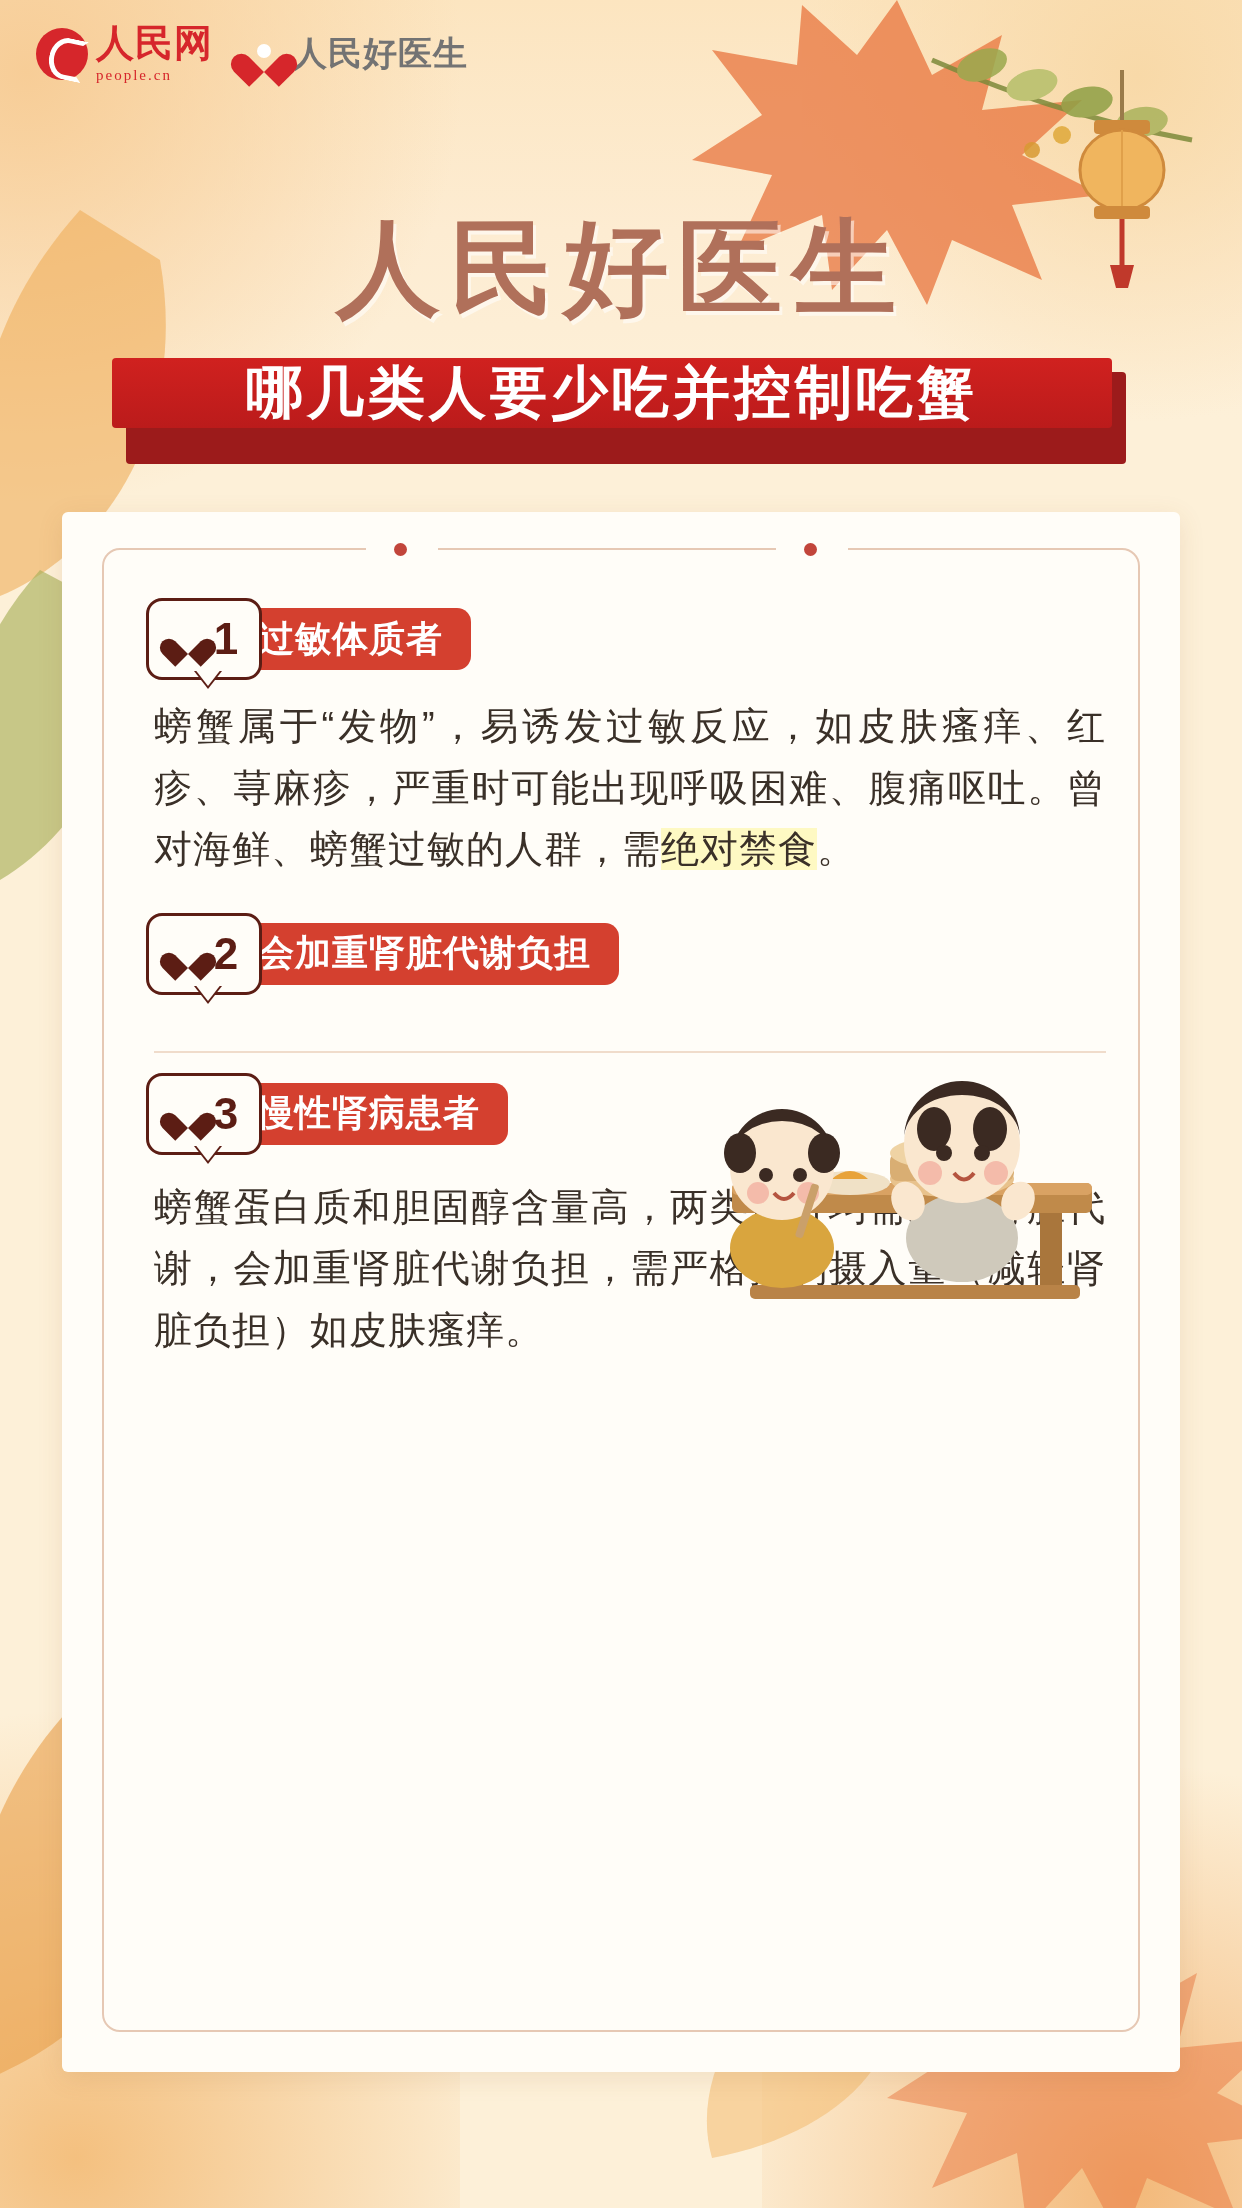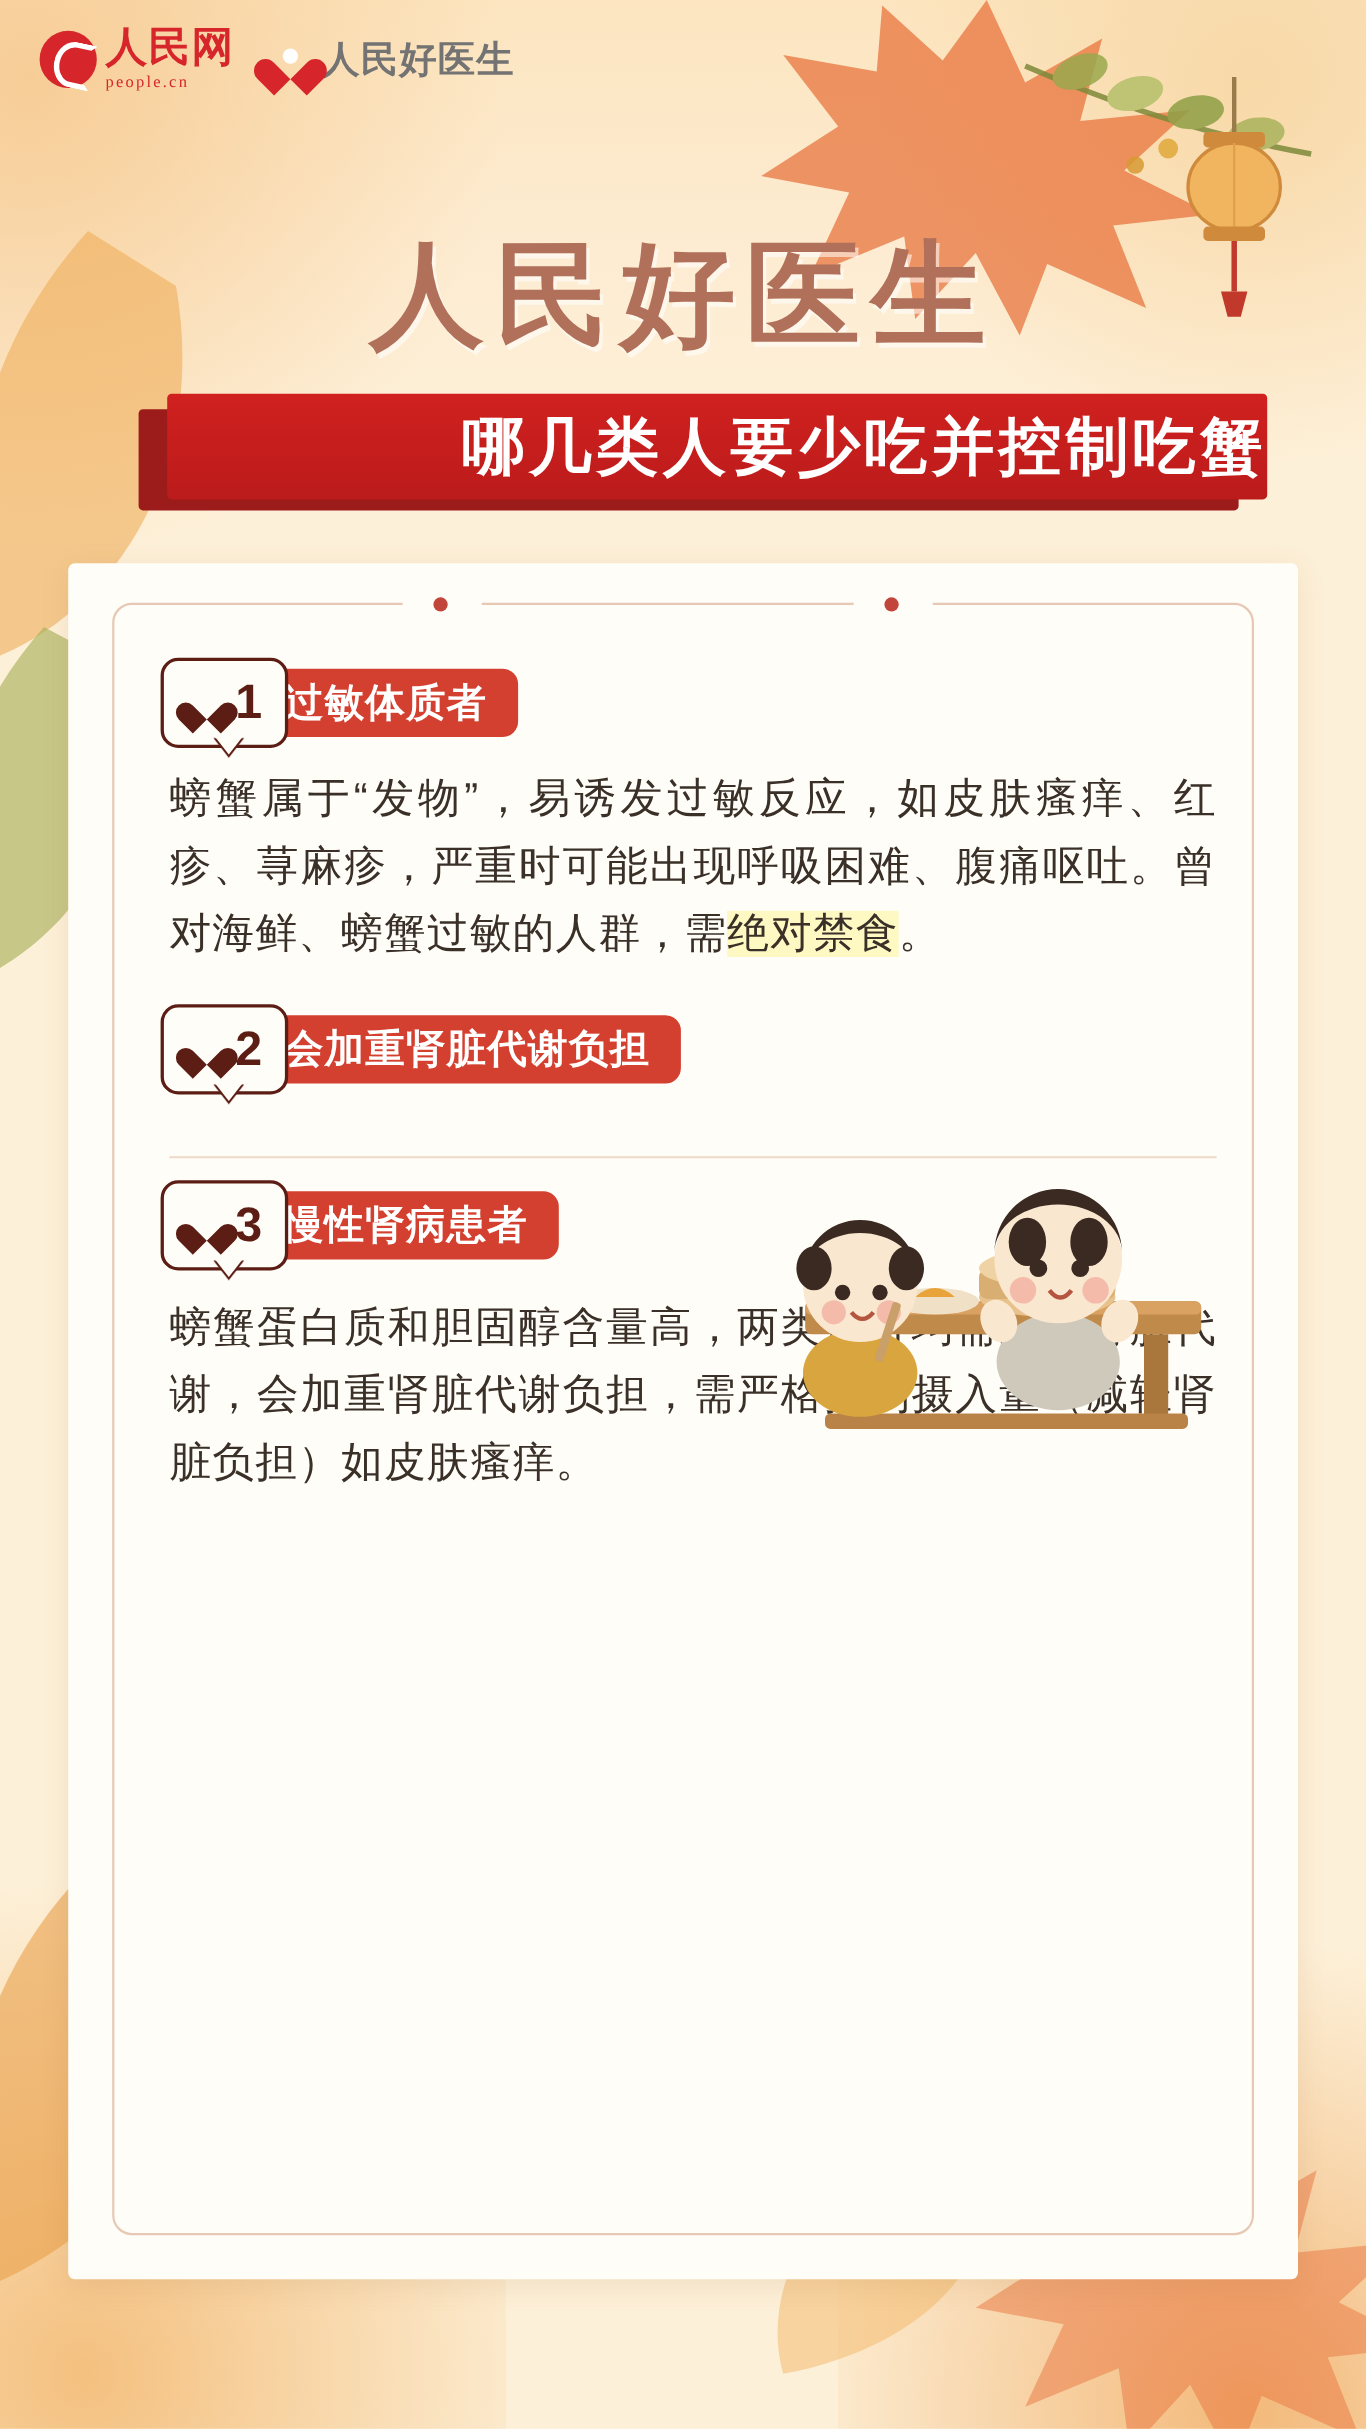--- a/index.html
+++ b/index.html
@@ -110,24 +110,24 @@
   }
   .title-ribbon {
     position: absolute; top: 358px; left: 112px; width: 1018px; height: 106px;
     z-index: 5;
   }
   .ribbon-shadow {
     position: absolute; left: 14px; top: 14px; width: 1000px; height: 92px;
     background: #9c1b1b; border-radius: 4px;
   }
   .ribbon-main {
-    position: absolute; left: 0; top: 0; width: 1000px; height: 96px;
+    position: absolute; left: 0; top: 0; width: 1000px; height: 70px;
     background: linear-gradient(180deg,#d0211f 0%, #bb1b1b 100%);
     border-radius: 4px;
-    display: flex; align-items: center; justify-content: flex-end; margin-left: 40px;
+    display: flex; align-items: center; justify-content: center;
   }
   .ribbon-main .txt {
     color: #fff; font-size: 57px; font-weight: bold; letter-spacing: 4px;
   }
 
   
   .card {
     position: absolute; top: 512px; left: 62px;
     width: 1118px; height: 1560px;
     background: #fffdf8;

